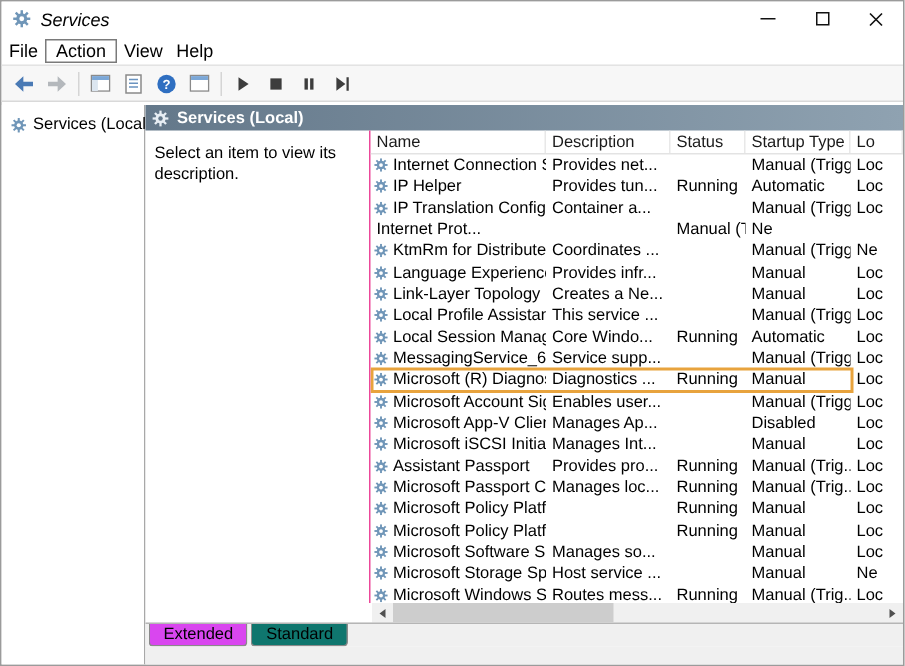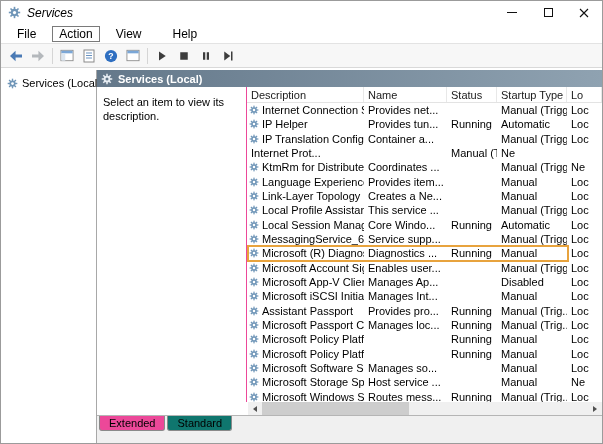--- a/index.html
+++ b/index.html
@@ -16,21 +16,21 @@
   
   .titlebar{height:23px;display:flex;align-items:center;background:#fff;font-style:italic;}
   .title-icon{margin-left:7px;display:flex;}
   .title-text{margin-left:6px;font-size:12px;}
   .title-spacer{flex:1;}
   .win-btn{width:36px;height:23px;display:flex;align-items:center;justify-content:center;cursor:default;}
   .min-glyph{width:10px;border-top:1px solid #111;}
   .max-glyph{width:9px;height:9px;border:1px solid #111;}
   
   .menubar{height:19px;display:flex;align-items:center;background:#fff;font-size:12px;}
-  .menu-item{padding:1px 15px;margin-left:1px;}
+  .menu-item{padding:1px 4px;margin-left:1px;}
   .menu-item.focused{border:1px solid #7a7a7a;padding:0 6px;}
   
   .toolbar{height:25px;display:flex;align-items:center;background:#f7f7f7;
     border-top:1px solid #e3e3e3;border-bottom:1px solid #d9d9d9;padding-left:4px;}
   .tb-btn{width:22px;height:20px;display:flex;align-items:center;justify-content:center;}
   .tb-sep{width:1px;height:16px;background:#d5d5d5;margin:0 3px;}
   
   .content{position:absolute;top:69px;bottom:0;left:0;right:0;display:flex;}
   .tree-pane{width:96px;background:#fff;border-right:1px solid #a8a8a8;padding-top:5px;}
   .tree-item{display:flex;align-items:center;gap:4px;padding:2px 2px 2px 6px;white-space:nowrap;}
@@ -57,21 +57,21 @@
   .hscroll{height:13px;margin-left:151px;display:flex;align-items:stretch;background:#f0f0f0;}
   .hs-btn{width:14px;display:flex;align-items:center;justify-content:center;background:#f0f0f0;}
   .hs-track{flex:1;position:relative;}
   .hs-thumb{position:absolute;left:0;top:0;bottom:0;width:45%;background:#cdcdcd;}
   .arrow-l{width:0;height:0;border-top:3px solid transparent;border-bottom:3px solid transparent;border-right:4px solid #505050;}
   .arrow-r{width:0;height:0;border-top:3px solid transparent;border-bottom:3px solid transparent;border-left:4px solid #505050;}
   
   .tabstrip{height:16px;background:#f0f0f0;border-top:1px solid #b5b5b5;display:flex;padding-left:2px;}
   .tab{padding:0 9px;font-size:11px;line-height:14px;border:1px solid #8a8a8a;border-top:none;
     background:#0f766e;border-radius:0 0 3px 3px;margin-right:2px;}
-  .tab.active{background:#ec4899;}
+  .tab.active{background:#d946ef;}
   .bottom-strip{height:12px;background:#f0f0f0;}
   svg{display:block;}
 </style>
 </head>
 <body>
 
 <div class="window">
 
   <div class="titlebar">
     <span class="title-icon">
@@ -208,22 +208,22 @@
         <span>Services (Local)</span>
       </div>
 
       <div class="body">
         <div class="desc-pane">
           <span>Select an item to view its description.</span>
         </div>
 
         <div class="list-pane">
           <div class="list-header">
+            <span class="hcell">Name</span>
             <span class="hcell">Description</span>
-            <span class="hcell">Name</span>
             <span class="hcell">Status</span>
             <span class="hcell">Startup Type</span>
             <span class="hcell">Lo</span>
           </div>
           <div class="rows">
               <div class="row">
     <span class="cell name">
       <span class="svc-icon">
         <svg width="10" height="10" viewBox="0 0 16 16">
           <g fill="#7096b8">
@@ -321,21 +321,21 @@
                         <rect x="1" y="7" width="14" height="2"></rect>
             <rect x="7" y="1" width="2" height="14" transform="rotate(45 8 8)"></rect>
             <rect x="7" y="1" width="2" height="14" transform="rotate(-45 8 8)"></rect>
             <circle cx="8" cy="8" r="4.5"></circle>
           </g>
                       <circle cx="8" cy="8" r="2" fill="#fff"></circle>
         </svg>
       </span>
       <span>Language Experience Service</span>
     </span>
-    <span class="cell">Provides item...</span>
+    <span class="cell">Provides infr...</span>
     <span class="cell"></span>
     <span class="cell">Manual</span>
     <span class="cell">Loc</span>
   </div>
               <div class="row">
     <span class="cell name">
       <span class="svc-icon">
         <svg width="10" height="10" viewBox="0 0 16 16">
           <g fill="#7096b8">
             <rect x="7" y="1" width="2" height="14"></rect>

